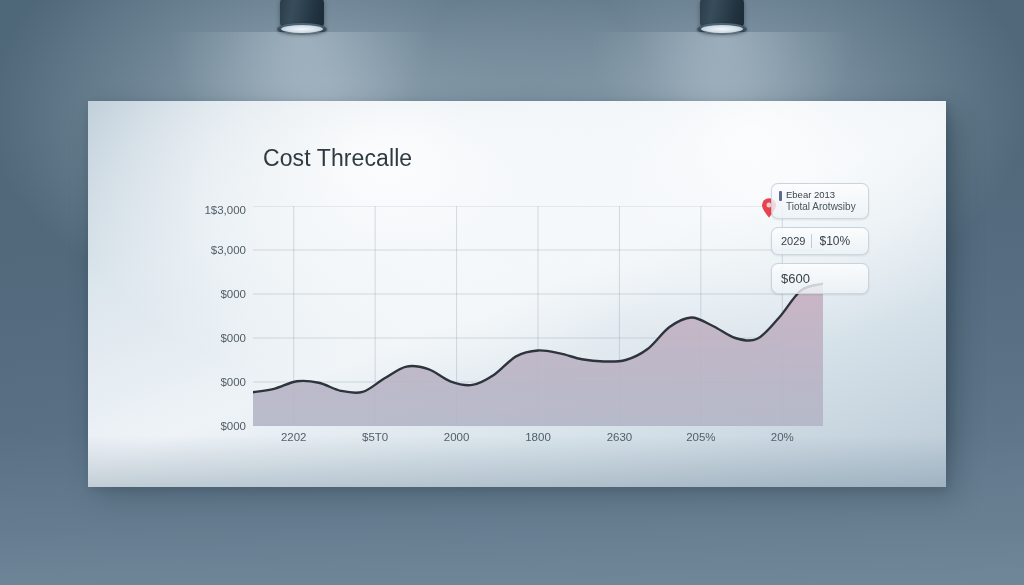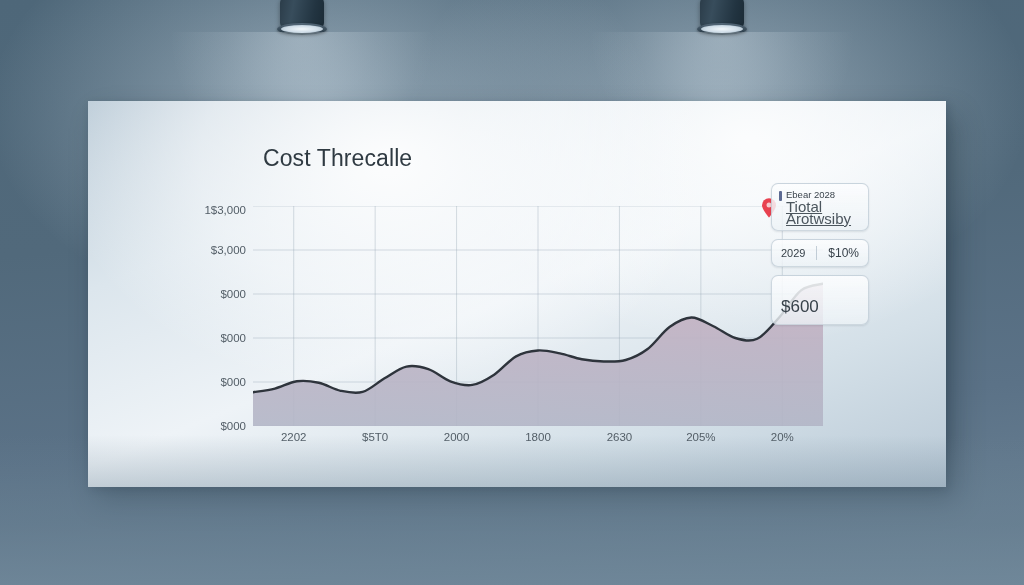--- a/index.html
+++ b/index.html
@@ -198,55 +198,52 @@
     border-radius: 1px;
     margin-top: 2px;
     flex: none;
   }
   .legend-text {
     font-size: 9.5px;
     line-height: 12px;
     color: #3b454d;
   }
   .legend-sub {
-    font-size: 15px;
+    font-size: 10px;
     line-height: 12px;
     color: #4b555d;
     padding-left: 7px;
-    text-decoration: underline;
   }
   .stat-row {
     display: flex;
     align-items: center;
-    justify-content: space-between;
   }
   .stat-value {
     font-size: 11px;
     color: #38424a;
     padding: 1px 6px 1px 2px;
     white-space: nowrap;
   }
   .stat-divider {
     width: 1px;
     align-self: stretch;
     background: rgba(160,176,190,0.6);
     margin: 1px 0;
   }
   .stat-pct {
     font-size: 12px;
     color: #38424a;
     padding: 1px 2px 1px 7px;
     white-space: nowrap;
   }
   .single-stat {
-    font-size: 17px;
+    font-size: 13px;
     color: #38424a;
     padding: 2px 2px;
     white-space: nowrap;
-    margin-top: 14px;
   }
 </style>
 </head>
 <body>
 
 <div id="scene">
 
   <div class="spotlight" style="left:272px;">
     <div class="spot-mount"></div>
     <div class="spot-body"></div>
@@ -318,21 +315,21 @@
         <div class="x-label" style="left: 366.429px;">2630</div>
         <div class="x-label" style="left: 447.857px;">205%</div>
         <div class="x-label" style="left: 529.286px;">20%</div>
       </div>
 
     <div id="info-panel">
 
       <div class="info-card">
         <div class="legend-row">
           <div class="legend-swatch"></div>
-          <div class="legend-text">Ebear 2028</div>
+          <div class="legend-text">Ebear 2013</div>
         </div>
         <div class="legend-sub">Tiotal Arotwsiby</div>
       </div>
 
       <div class="info-card">
         <div class="stat-row">
           <div class="stat-value">2029</div>
           <div class="stat-divider"></div>
           <div class="stat-pct">$10%</div>
         </div>

